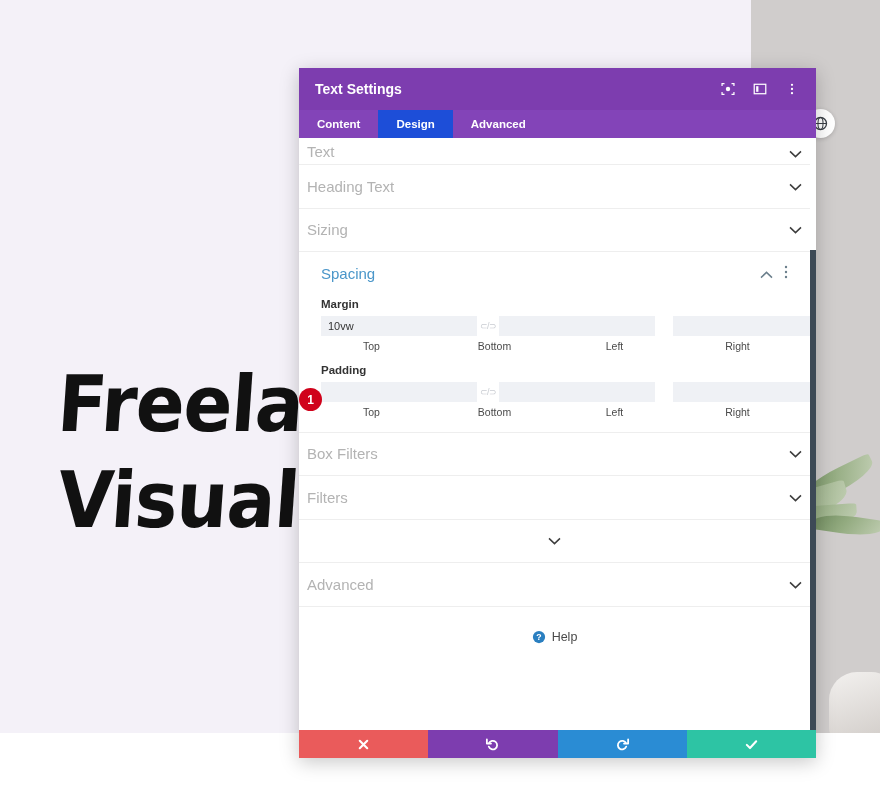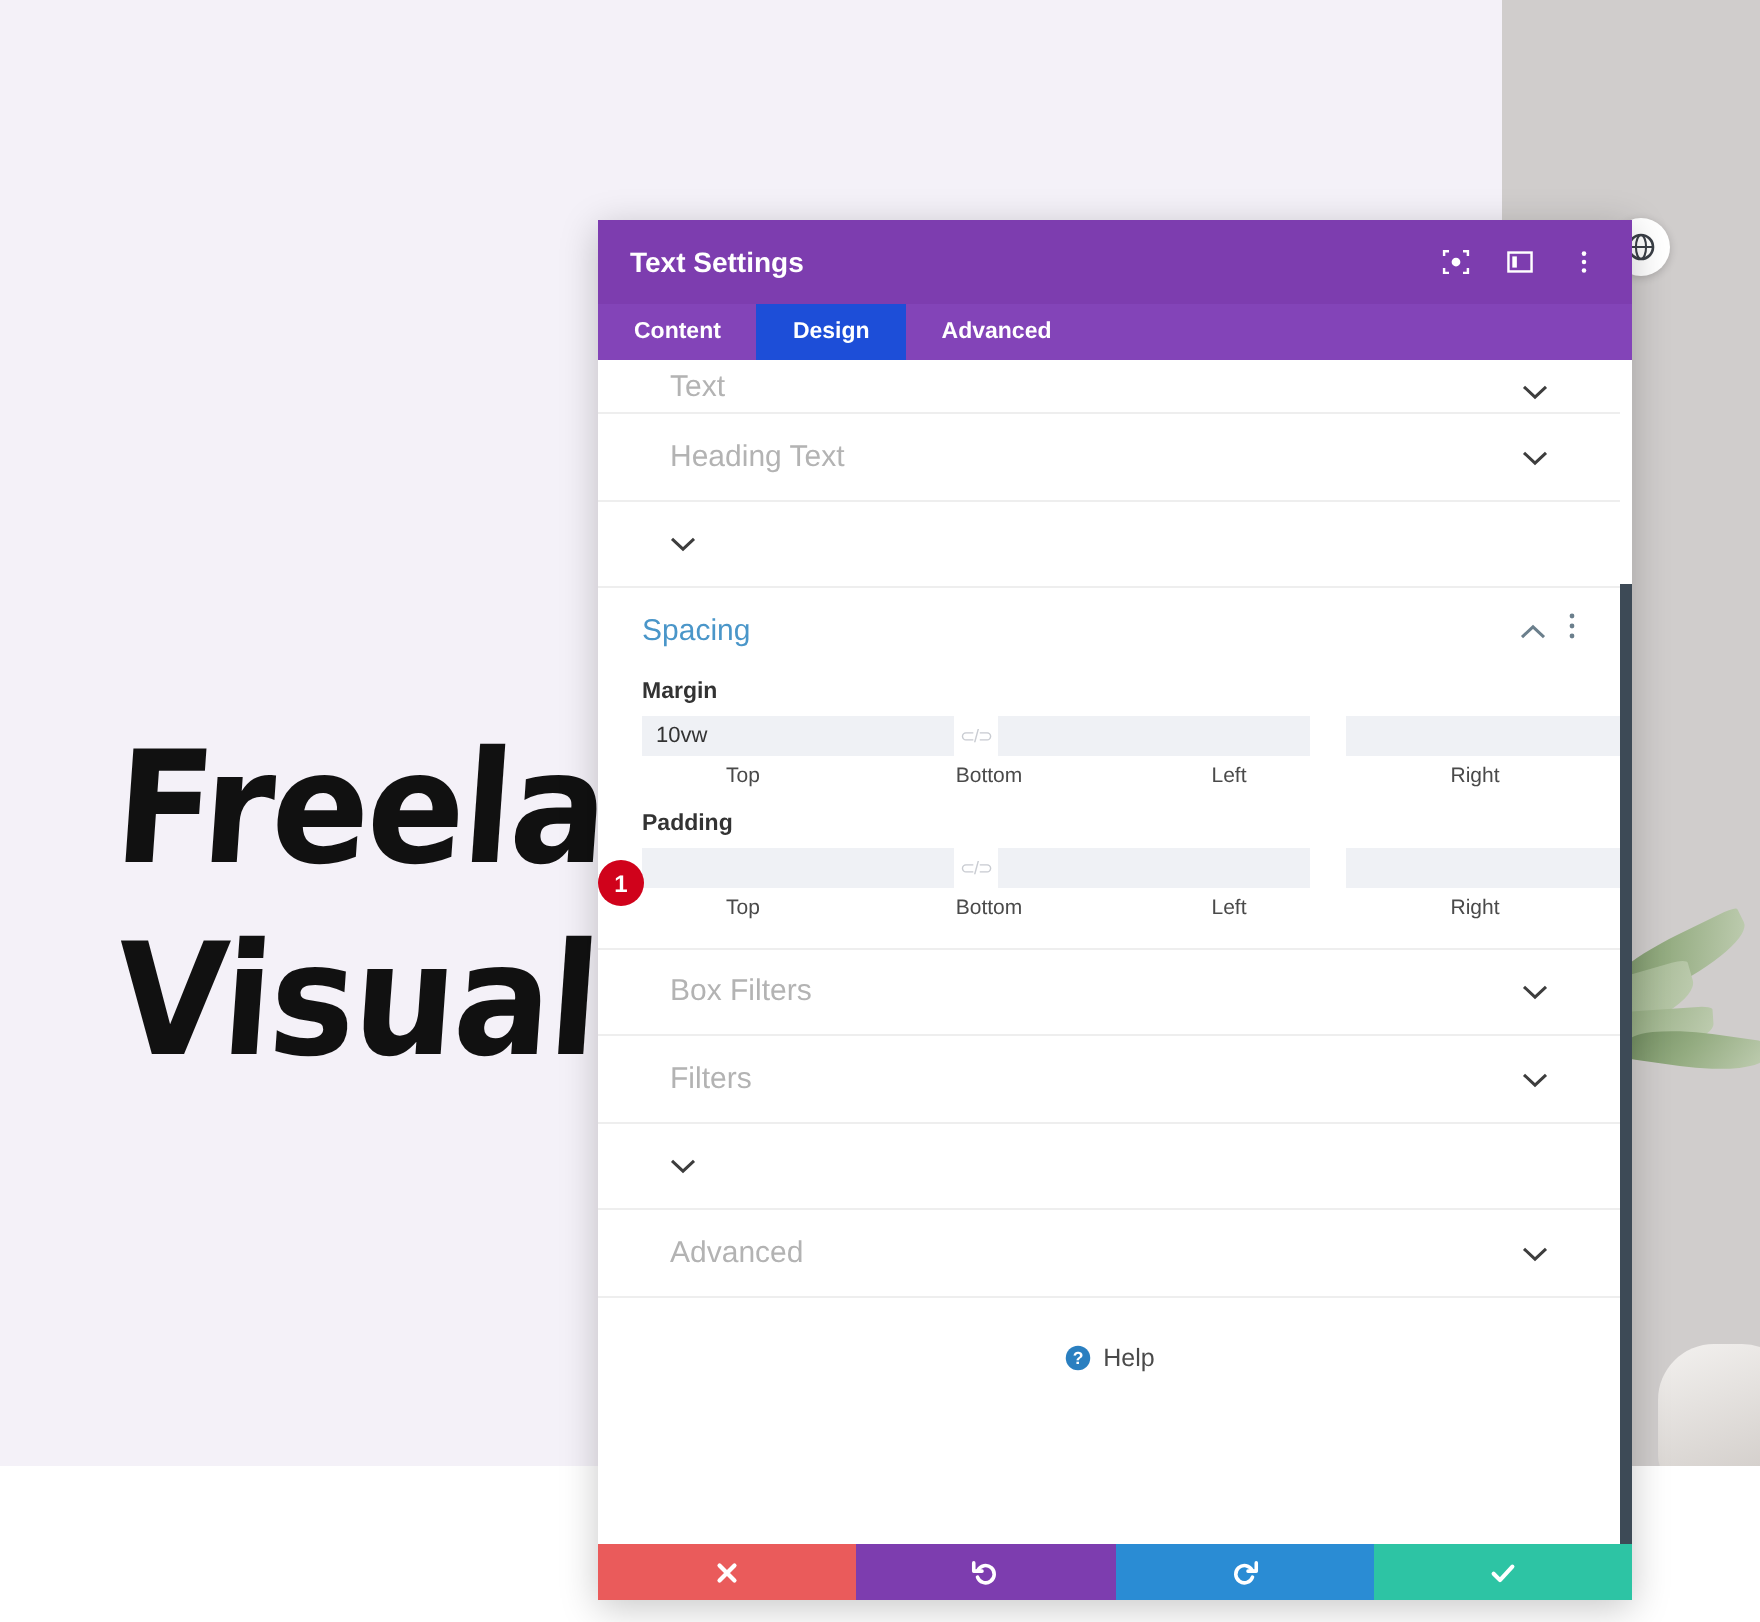--- a/index.html
+++ b/index.html
@@ -61,21 +61,20 @@
 
   
   .modal {
     position: absolute; left: 299px; top: 68px;
     width: 517px; height: 690px;
     background: #ffffff;
     box-shadow: 0 4px 18px rgba(0,0,0,.22);
     z-index: 10;
     display: flex; flex-direction: column;
     overflow: hidden;
-    margin-top: 42px;
   }
 
   .modal-header {
     height: 42px; background: #7d3daf;
     display: flex; align-items: center;
     padding: 0 16px;
     flex: 0 0 auto;
   }
   .modal-title {
     color: #ffffff; font-size: 14px; font-weight: 700; flex: 1 1 auto;
@@ -112,22 +111,23 @@
     border-radius: 0;
     z-index: 6;
   }
 
   .accordion { width: 511px; }
 
   .acc-row {
     height: 43.5px;
     border-bottom: 1px solid #eeeeee;
     display: flex; align-items: center;
-    padding: 0 36px;
+    padding: 0 8px;
     cursor: pointer;
+    justify-content: center;
   }
   .acc-row .acc-label {
     flex: 1 1 auto;
     font-size: 15px;
     color: #b3b3b3;
     font-weight: 400;
   }
   .acc-row .chev { color: #4a4a4a; font-size: 13px; line-height: 1; }
 
   .acc-row.partial { height: 27px; align-items: flex-end; padding-bottom: 4px; }
@@ -280,20 +280,21 @@
         <div class="acc-row">
           <span class="acc-label">Heading Text</span>
           <span class="chev">
             <svg width="13" height="8" viewBox="0 0 13 8">
                 <path d="M1 1.4 6.5 6.6 12 1.4" fill="none" stroke="#3d3d3d" stroke-width="1.5"></path>
               </svg>
           </span>
         </div>
 
         <div class="acc-row">
+          <span class="acc-label">Sizing</span>
           <span class="chev">
             <svg width="13" height="8" viewBox="0 0 13 8">
                 <path d="M1 1.4 6.5 6.6 12 1.4" fill="none" stroke="#3d3d3d" stroke-width="1.5"></path>
               </svg>
           </span>
         </div>
 
         <div class="sec-open">
           <div class="sec-open-head">
             <span class="acc-label">Spacing</span>

